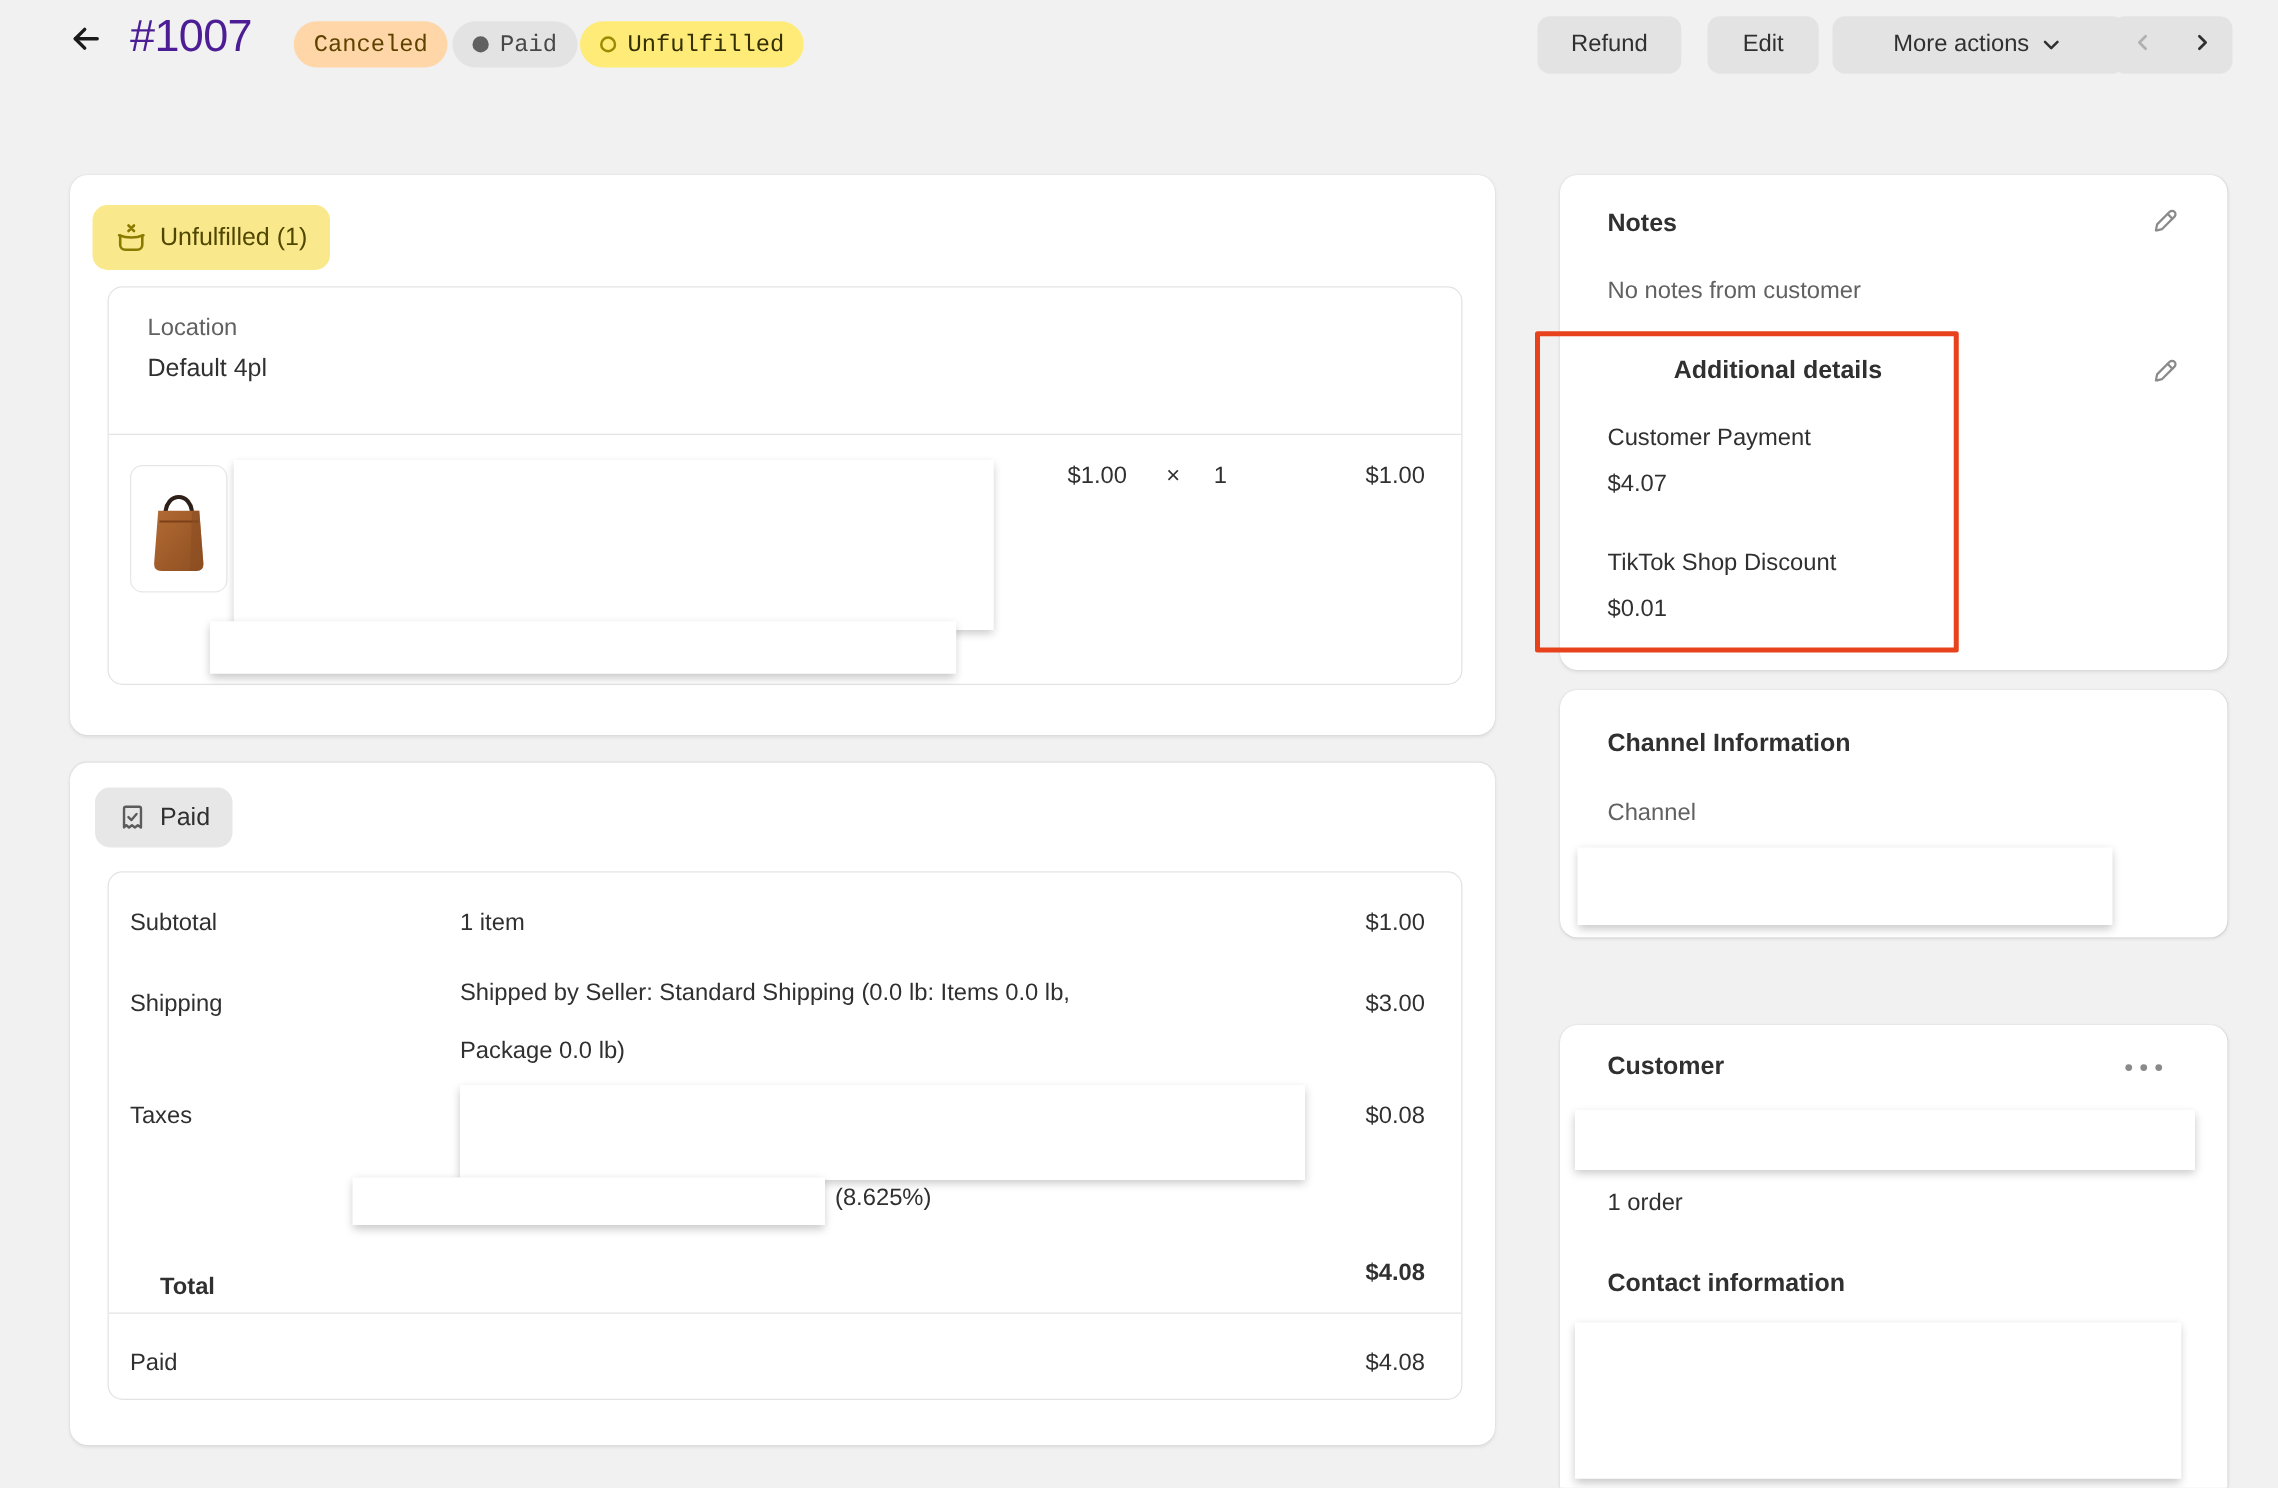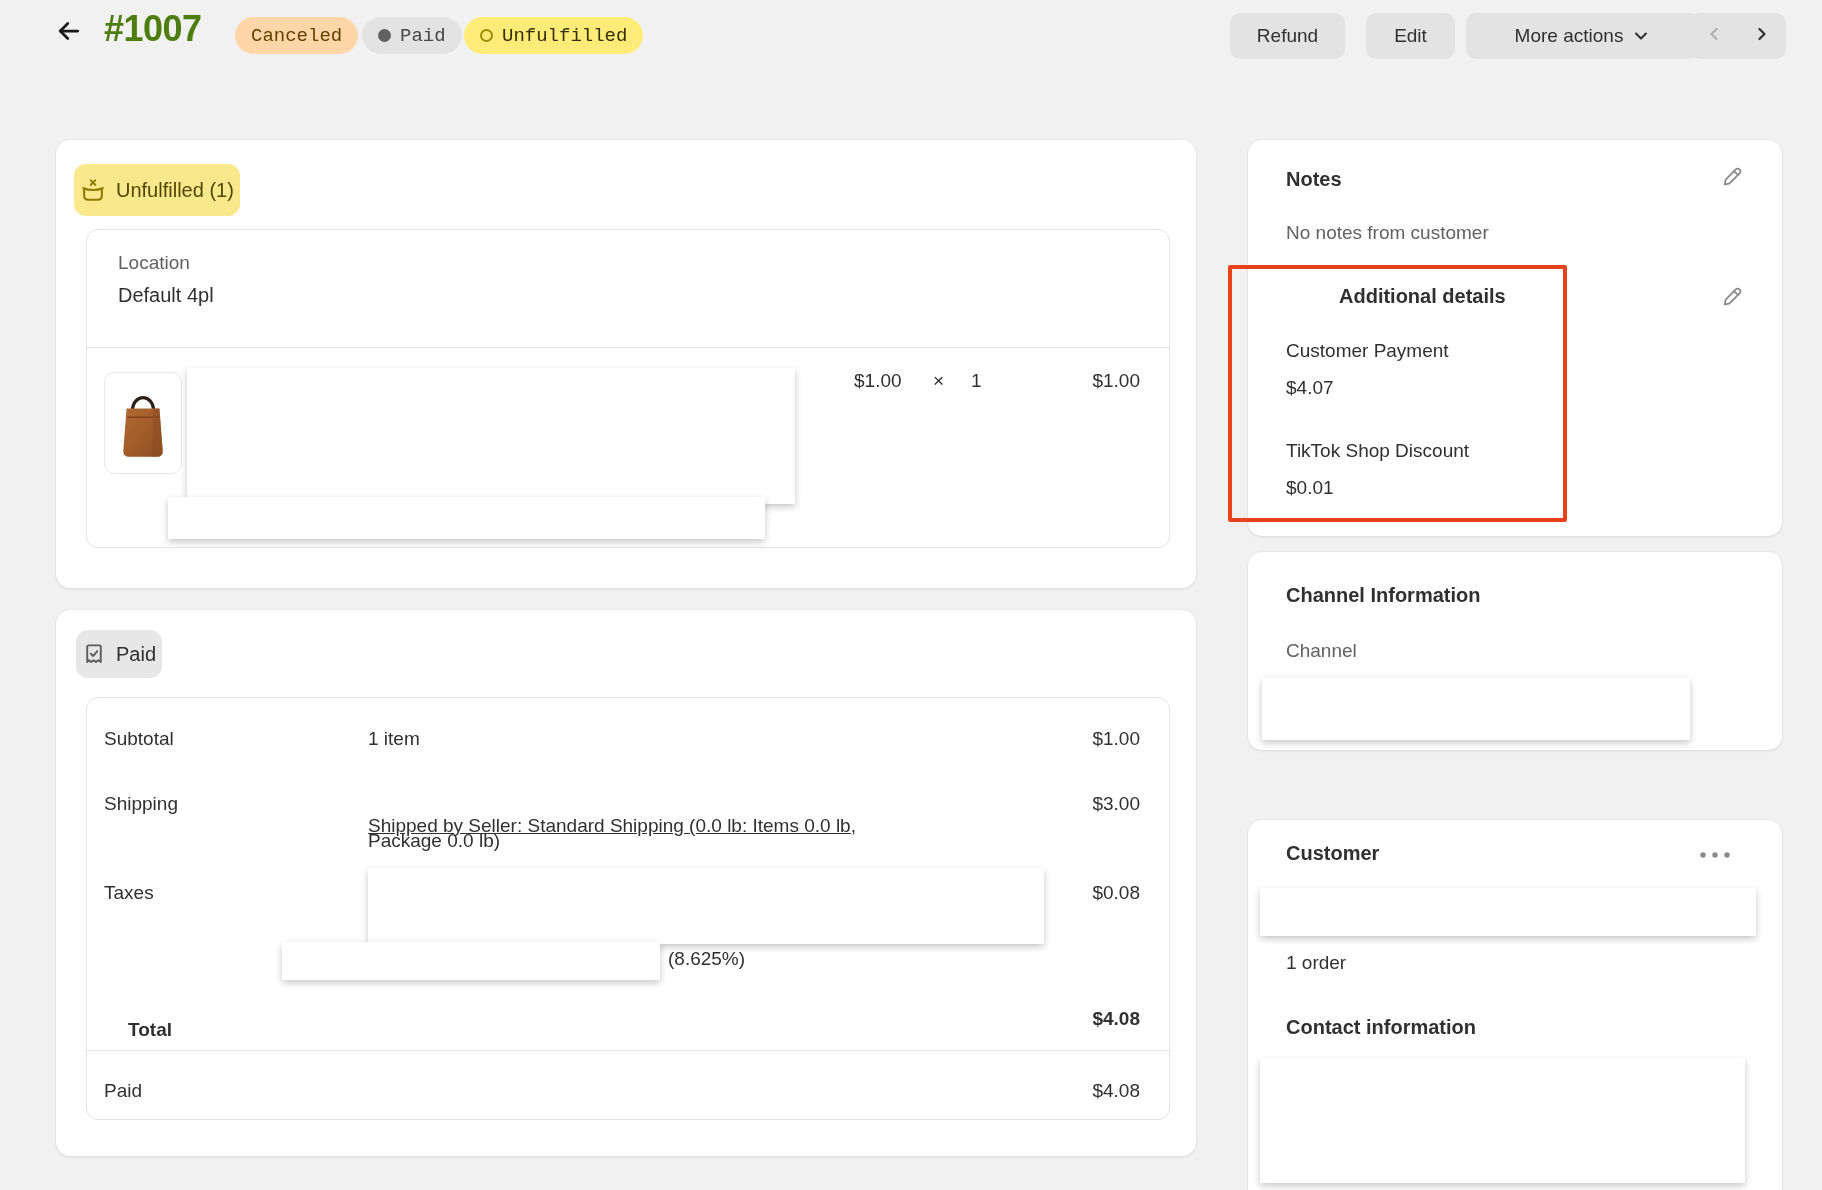--- a/index.html
+++ b/index.html
@@ -4,21 +4,21 @@
 <style>
   * { margin:0; padding:0; box-sizing:border-box; }
   html,body { width:1822px; height:1190px; overflow:hidden; }
   body { background:#f1f1f1; font-family:"Liberation Sans","DejaVu Sans",sans-serif; color:#303030; }
   #page { position:relative; width:1822px; height:1190px; }
 
   .abs { position:absolute; }
 
   
   .back-btn { left:52px; top:16px; width:34px; height:34px; display:flex; align-items:center; justify-content:center; cursor:pointer; }
-  .order-title { left:104px; top:8px; font-size:36px; font-weight:700; color:#4d7c0f; letter-spacing:-0.5px;text-align:right; }
+  .order-title { left:104px; top:8px; font-size:36px; font-weight:400; color:#4c1d95; letter-spacing:-0.5px;text-align:right; }
   .badge { top:17px; height:37px; display:inline-flex; align-items:center; gap:9px; padding:15px 16px; border-radius:19px; font-size:19px; white-space:nowrap;font-family:Liberation Mono, monospace; }
   .badge-canceled { left:235px; background:#ffd6a8; color:#5e4200; }
   .badge-paid { left:362px; background:#e3e3e3; color:#474747; }
   .badge-unfulfilled { left:464px; background:#ffeb78; color:#332f00; }
   .dot-filled { width:13px; height:13px; border-radius:50%; background:#616161; }
   .dot-open { width:13px; height:13px; border-radius:50%; border:2.5px solid #9a8c00; }
   .date-row { left:106px; top:68px; display:flex; align-items:center; gap:9px; font-size:19px; color:#616161; }
   .link { color:#2a5cc5; text-decoration:none; cursor:pointer; }
 
   .btn { top:13px; height:46px; background:#e3e3e3; border:none; border-radius:10px; font-size:19px; font-weight:500; color:#303030; font-family:inherit; display:inline-flex; align-items:center; justify-content:center; gap:8px; cursor:pointer; }
@@ -29,21 +29,21 @@
   .nav-half { flex:1; display:flex; align-items:center; justify-content:center; cursor:pointer; }
 
   
   .card { background:#ffffff; border-radius:14px; box-shadow:0 1px 3px rgba(26,26,26,0.10), 0 0 1px rgba(26,26,26,0.12); }
   .card-main-1 { left:56px; top:140px; width:1140px; height:448px; }
   .card-main-2 { left:56px; top:610px; width:1140px; height:546px; }
   .card-side-a { left:1248px; top:140px; width:534px; height:396px; }
   .card-side-b { left:1248px; top:552px; width:534px; height:198px; }
   .card-side-c { left:1248px; top:820px; width:534px; height:420px; }
 
-  .pill { display:inline-flex; align-items:center; gap:10px; border-radius:12px; font-size:20px; font-weight:500; padding:0 6px; }
+  .pill { display:inline-flex; align-items:center; gap:10px; border-radius:12px; font-size:20px; font-weight:500; padding:0 18px; }
   .pill-unfulfilled { left:74px; top:164px; height:52px; background:#fae98c; color:#4f4700; }
   .pill-paid { left:76px; top:630px; height:48px; background:#e7e7e7; color:#303030; }
 
   .inner-box { border:1px solid #e3e3e3; border-radius:12px; background:#fff; }
   .inner-box-1 { left:86px; top:229px; width:1084px; height:319px; }
   .inner-box-2 { left:86px; top:697px; width:1084px; height:423px; }
 
   .lbl-gray { font-size:19px; color:#616161; }
   .val-dark { font-size:20px; color:#303030; }
   .divider { background:#e3e3e3; height:1px; }
@@ -186,21 +186,21 @@
     <span>Paid</span>
   </div>
 
   <div class="abs inner-box inner-box-2"></div>
 
   <div class="abs row-label" style="left:104px; top:728px;">Subtotal</div>
   <div class="abs row-label" style="left:368px; top:728px;">1 item</div>
   <div class="abs row-amount" style="left:1000px; top:728px;">$1.00</div>
 
   <div class="abs row-label" style="left:104px; top:793px;">Shipping</div>
-  <div class="abs row-label" style="left:368px; top:815px;text-decoration:underline;">Shipped by Seller: Standard Shipping (0.0 lb: Items 0.0 lb,</div>
+  <div class="abs row-label" style="left:368px; top:784px;">Shipped by Seller: Standard Shipping (0.0 lb: Items 0.0 lb,</div>
   <div class="abs row-label" style="left:368px; top:830px;">Package 0.0 lb)</div>
   <div class="abs row-amount" style="left:1000px; top:793px;">$3.00</div>
 
   <div class="abs row-label" style="left:104px; top:882px;">Taxes</div>
   <div class="abs redact redact-tax-1"></div>
   <div class="abs row-amount" style="left:1000px; top:882px;">$0.08</div>
   <div class="abs redact redact-tax-2"></div>
   <div class="abs row-label" style="left:668px; top:948px;">(8.625%)</div>
 
   <div class="abs row-label bold" style="left:104px; top:1019px;margin-left:24px;">Total</div>

